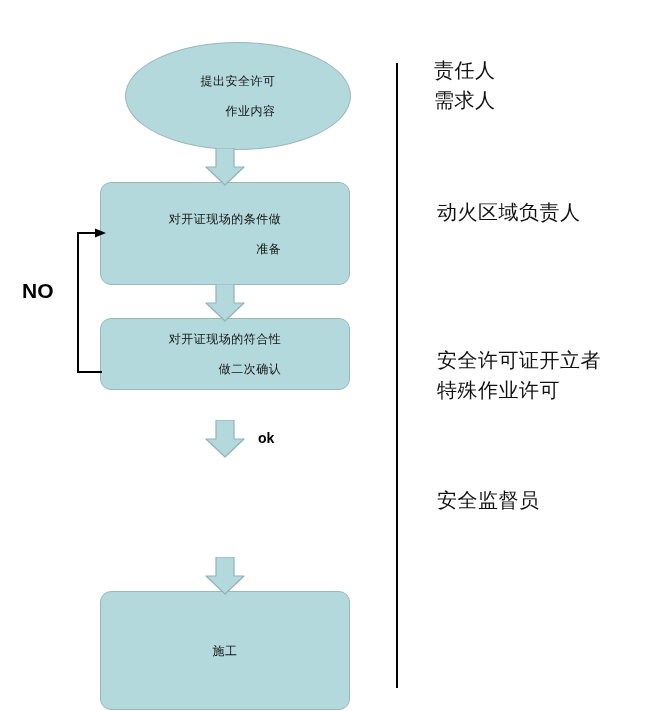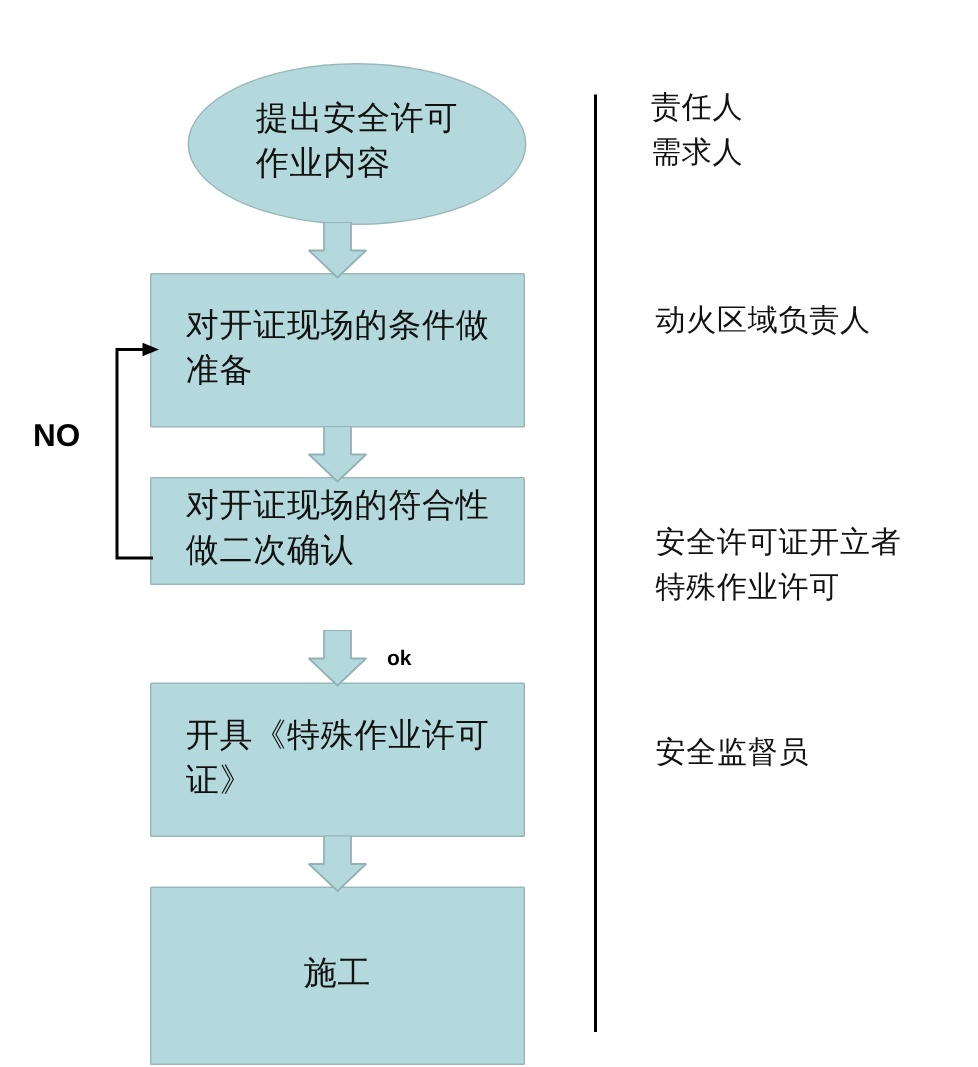--- a/index.html
+++ b/index.html
@@ -24,32 +24,32 @@
 
   
   .node {
     position: absolute;
     box-sizing: border-box;
     background: #b4d9dc;
     border: 1px solid #9ab8bc;
     display: flex;
     align-items: center;
     justify-content: center;
-    text-align: left;
+    text-align: right;
     color: #111111;
-    font-family: Liberation Mono, monospace;
-    font-size: 22px;
+    font-family: Liberation Sans, sans-serif;
+    font-size: 12px;
     line-height: 30px;
     letter-spacing: 0.5px;
   }
   .node.ellipse {
     border-radius: 50%;
   }
   .node.process {
-    border-radius: 1px;
+    border-radius: 11px;
   }
   .node-label {
     display: block;
     padding: 0 16px;
     white-space: pre-line;
   }
 
   
   .block-arrow {
     position: absolute;
@@ -58,21 +58,21 @@
   
   .divider {
     position: absolute;
     background: #000000;
   }
 
   
   .role-label {
     position: absolute;
     color: #111111;
-    font-family: Liberation Serif, serif;
+    font-family: Liberation Mono, monospace;
     font-size: 20px;
     line-height: 30px;
     white-space: pre-line;
     letter-spacing: 0.5px;
   }
 
   
   .edge-label {
     position: absolute;
     color: #000000;
@@ -95,24 +95,20 @@
   <div class="node process" style="left:100px; top:182px; width:250px; height:103px;">
     <span class="node-label">对开证现场的条件做
 准备</span>
   </div>
 
   <div class="node process" style="left:100px; top:318px; width:250px; height:72px;">
     <span class="node-label">对开证现场的符合性
 做二次确认</span>
   </div>
 
-  <div class="node process" style="left:100px; top:455px; width:250px; height:103px;">
-    <span class="node-label">开具《特殊作业许可
-证》</span>
-  </div>
 
   <div class="node process" style="left:100px; top:591px; width:250px; height:119px;">
     <span class="node-label">施工</span>
   </div>
 
   <svg class="block-arrow" style="left:205px; top:148px;" width="40" height="38" viewBox="0 0 40 38">
     <polygon points="11,0 29,0 29,19 39,19 20,37 1,19 11,19" fill="#b4d9dc" stroke="#93b2b6" stroke-width="1.2" stroke-linejoin="round"></polygon>
   </svg>
 
   <svg class="block-arrow" style="left:205px; top:284px;" width="40" height="38" viewBox="0 0 40 38">

